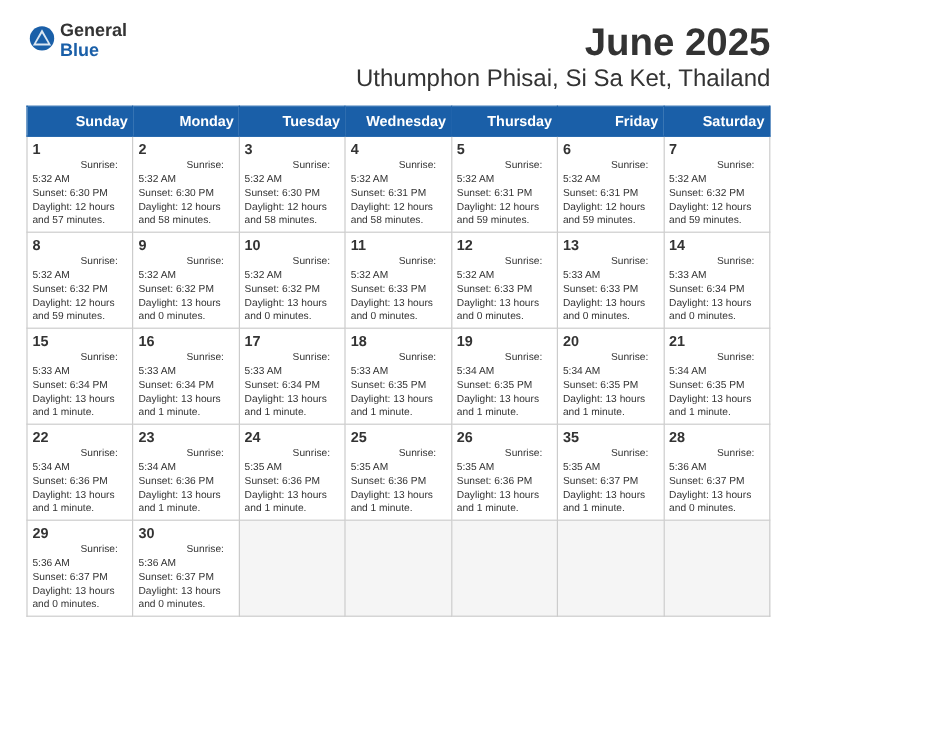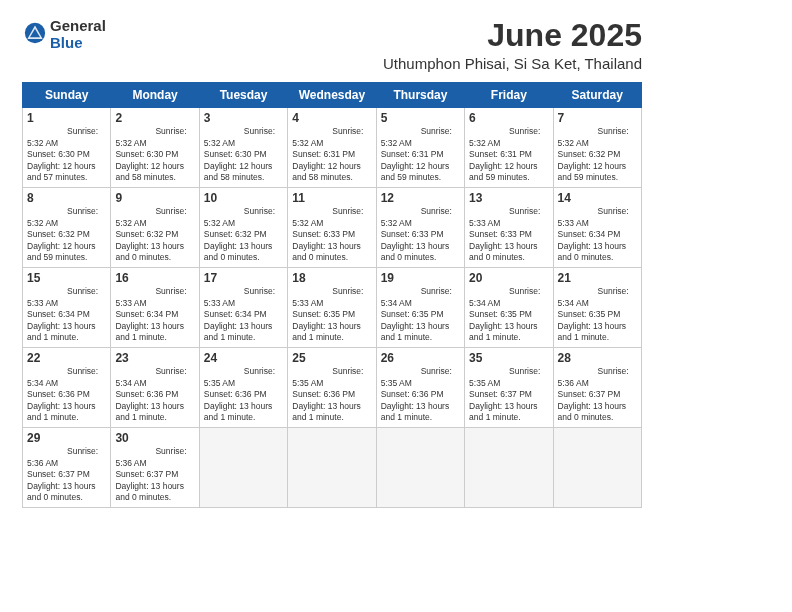--- a/index.html
+++ b/index.html
@@ -41,36 +41,36 @@
     .title-block {
       text-align: right;
     }
     .month-title {
       font-size: 32px;
       font-weight: bold;
       color: #333;
       line-height: 1.1;
     }
     .location-title {
-      font-size: 15px;
+      font-size: 20px;
       color: #333;
       margin-top: 2px;
     }
     .calendar {
       width: 100%;
       border-collapse: collapse;
       table-layout: fixed;
     }
     .calendar th {
       background: #1a5fa8;
       color: #fff;
       font-size: 12px;
       font-weight: bold;
       padding: 5px 4px;
-      text-align: center;
+      text-align: right;
       border: 1px solid #1a5fa8;
     }
     .calendar td {
       border: 1px solid #ccc;
       vertical-align: top;
       padding: 3px 4px;
       font-size: 9px;
       color: #333;
       height: 80px;
       background: #fff;

